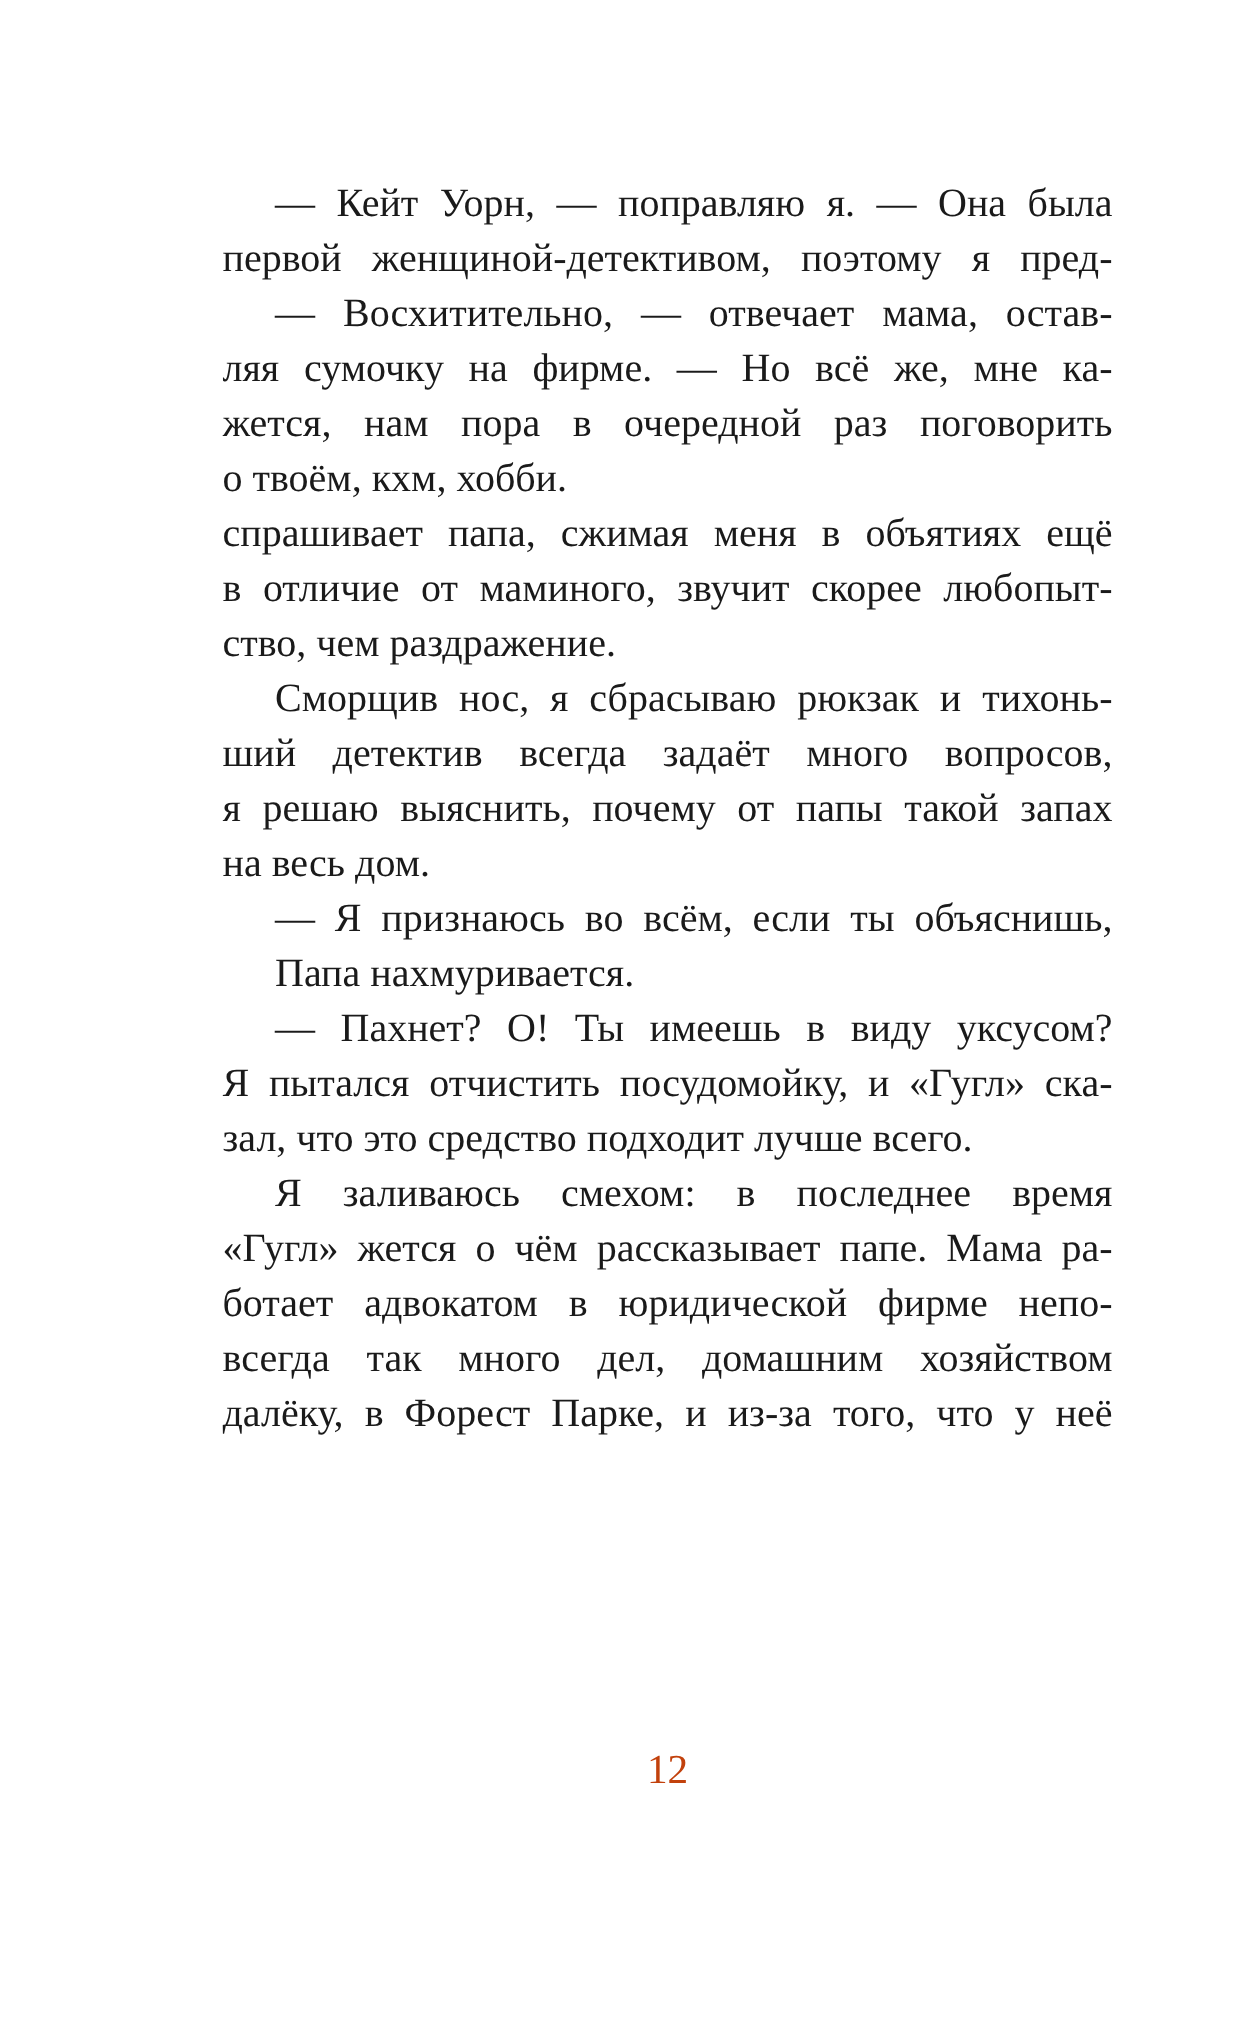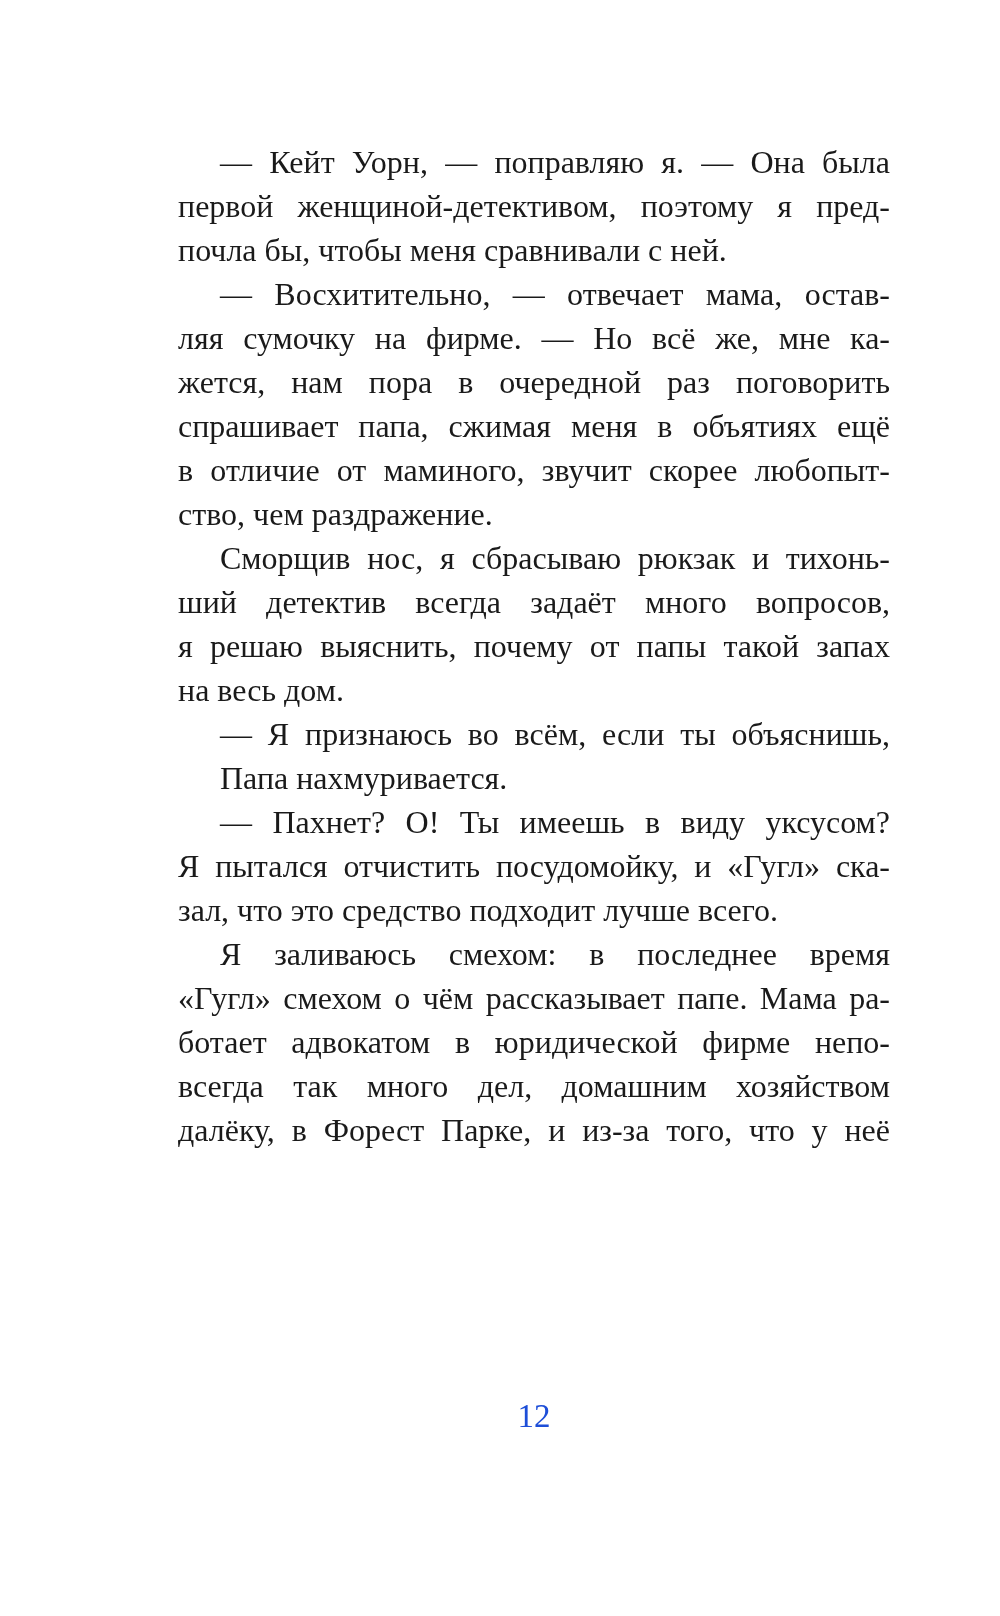--- a/index.html
+++ b/index.html
@@ -40,37 +40,37 @@
     padding-left: 42px;
   }
   .folio {
     position: absolute;
     left: 178px;
     top: 1394px;
     width: 712px;
     text-align: center;
     font-size: 33px;
     line-height: 44px;
-    color: #1d4ed8;
+    color: #c2410c;
   }
 </style>
 </head>
 <body>
 
 <div class="page" style="background: rgb(255, 255, 255); color: rgb(26, 26, 26);">
   <div class="text-block">
       <div class="paragraph">
         <div class="line indent just">— Кейт Уорн, — поправляю я. — Она была</div>
         <div class="line just">первой женщиной-детективом, поэтому я пред-</div>
-        <div class="line">почла бы, чтобы меня сравнивали с ней.</div>
       </div>
       <div class="paragraph">
         <div class="line indent just">— Восхитительно, — отвечает мама, остав-</div>
         <div class="line just">ляя сумочку на фирме. — Но всё же, мне ка-</div>
         <div class="line just">жется, нам пора в очередной раз поговорить</div>
+        <div class="line">о твоём, кхм, хобби.</div>
       </div>
       <div class="paragraph">
         <div class="line just">спрашивает папа, сжимая меня в объятиях ещё</div>
         <div class="line just">в отличие от маминого, звучит скорее любопыт-</div>
         <div class="line">ство, чем раздражение.</div>
       </div>
       <div class="paragraph">
         <div class="line indent just">Сморщив нос, я сбрасываю рюкзак и тихонь-</div>
         <div class="line just">ший детектив всегда задаёт много вопросов,</div>
         <div class="line just">я решаю выяснить, почему от папы такой запах</div>
@@ -82,20 +82,20 @@
       <div class="paragraph">
         <div class="line indent">Папа нахмуривается.</div>
       </div>
       <div class="paragraph">
         <div class="line indent just">— Пахнет? О! Ты имеешь в виду уксусом?</div>
         <div class="line just">Я пытался отчистить посудомойку, и «Гугл» ска-</div>
         <div class="line">зал, что это средство подходит лучше всего.</div>
       </div>
       <div class="paragraph">
         <div class="line indent just">Я заливаюсь смехом: в последнее время</div>
-        <div class="line just">«Гугл» смехом о чём рассказывает папе. Мама ра-</div>
+        <div class="line just">«Гугл» жется о чём рассказывает папе. Мама ра-</div>
         <div class="line just">ботает адвокатом в юридической фирме непо-</div>
         <div class="line just">всегда так много дел, домашним хозяйством</div>
         <div class="line just">далёку, в Форест Парке, и из-за того, что у неё</div>
       </div>
     </div>
   <div class="folio">12</div>
 </div>
 
 </body></html>

